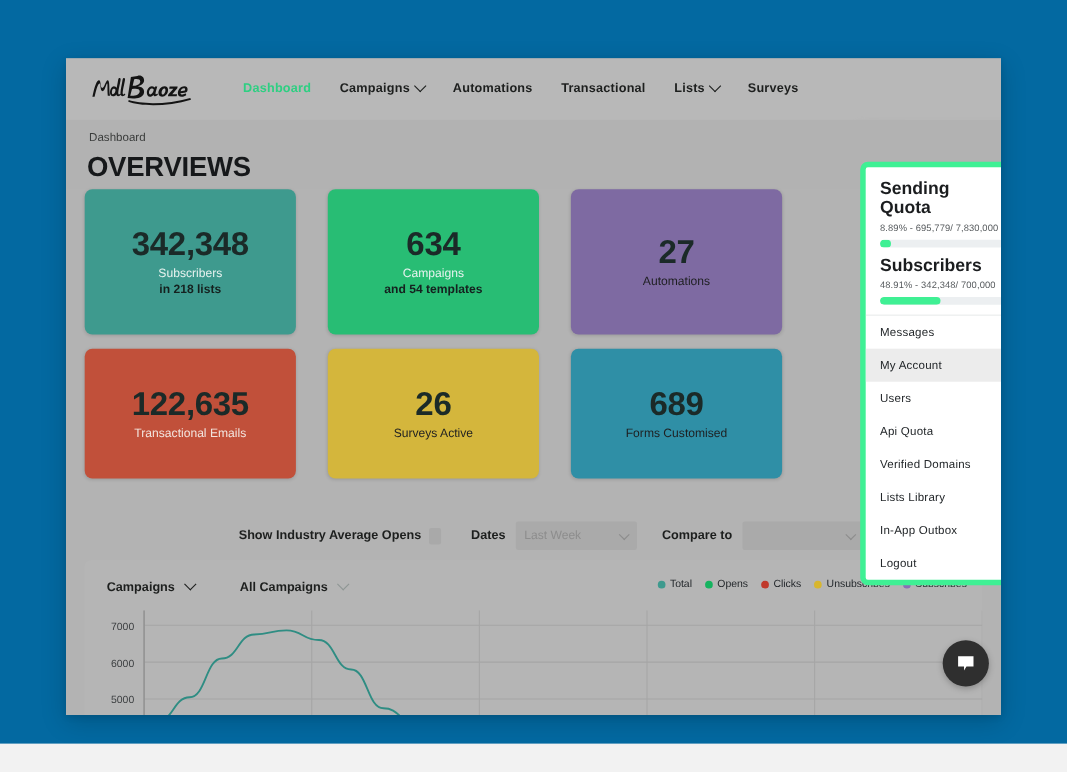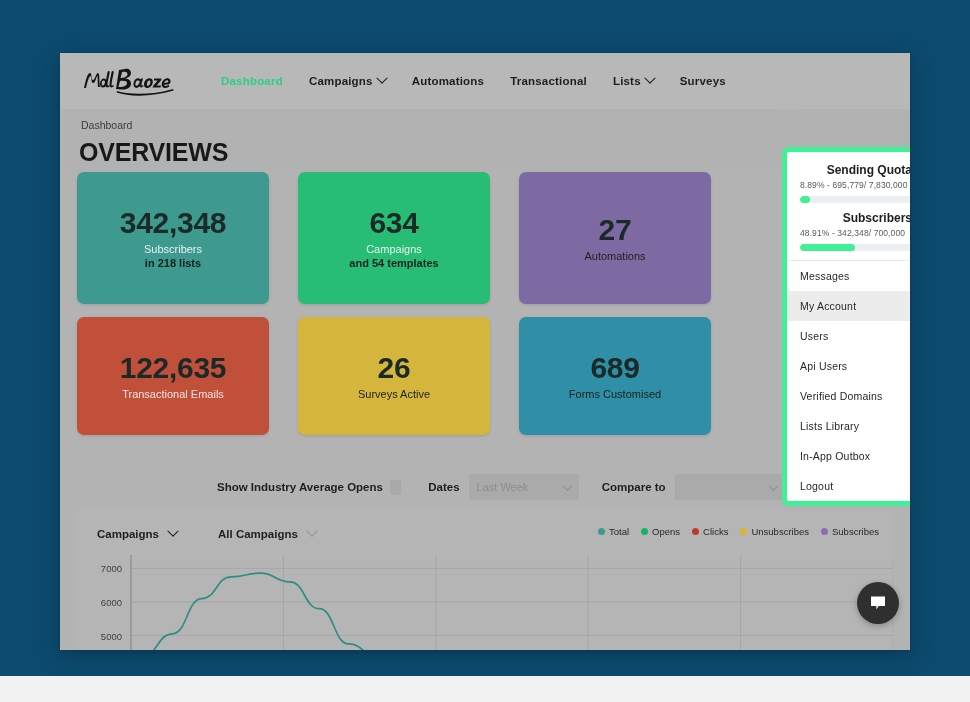--- a/index.html
+++ b/index.html
@@ -9,21 +9,21 @@
     width: 970px;
     height: 702px;
     overflow: hidden;
     font-family: "Liberation Sans", sans-serif;
   }
 
   #stage {
     position: relative;
     width: 970px;
     height: 676px;
-    background: #0c4a6e;
+    background: #0369a1;
   }
 
   
   #shot {
     position: absolute;
     left: 60px;
     top: 53px;
     width: 850px;
     height: 597px;
     overflow: hidden;
@@ -280,24 +280,23 @@
     top: 94px;
     width: 148px;
     border: 5px solid #3ff094;
     border-radius: 7px;
     background: #ffffff;
     box-sizing: border-box;
     overflow: hidden;
   }
   .quota-block { padding: 11px 13px 9px 13px; }
   .q-title {
-    font-size: 12px;
+    font-size: 16px;
     font-weight: bold;
     color: #1b1d1f;
-    text-align: right;
   }
   .q-sub {
     font-size: 8.5px;
     color: #55595c;
     margin-top: 3px;
     letter-spacing: 0.1px;
   }
   .q-bar {
     height: 7px;
     background: #eceff1;
@@ -496,21 +495,21 @@
         <div class="q-title">Subscribers</div>
         <div class="q-sub">48.91% - 342,348/ 700,000</div>
         <div class="q-bar">
           <div class="q-fill" id="subs-fill" style="width: 48.91%;"></div>
         </div>
       </div>
       <div class="menu-divider"></div>
       <div class="menu-item">Messages</div>
       <div class="menu-item sel">My Account</div>
       <div class="menu-item">Users</div>
-      <div class="menu-item">Api Users</div>
+      <div class="menu-item">Api Quota</div>
       <div class="menu-item">Verified Domains</div>
       <div class="menu-item">Lists Library</div>
       <div class="menu-item">In-App Outbox</div>
       <div class="menu-item">Logout</div>
     </div>
 
   </div>
 </div>
 
 </body></html>

